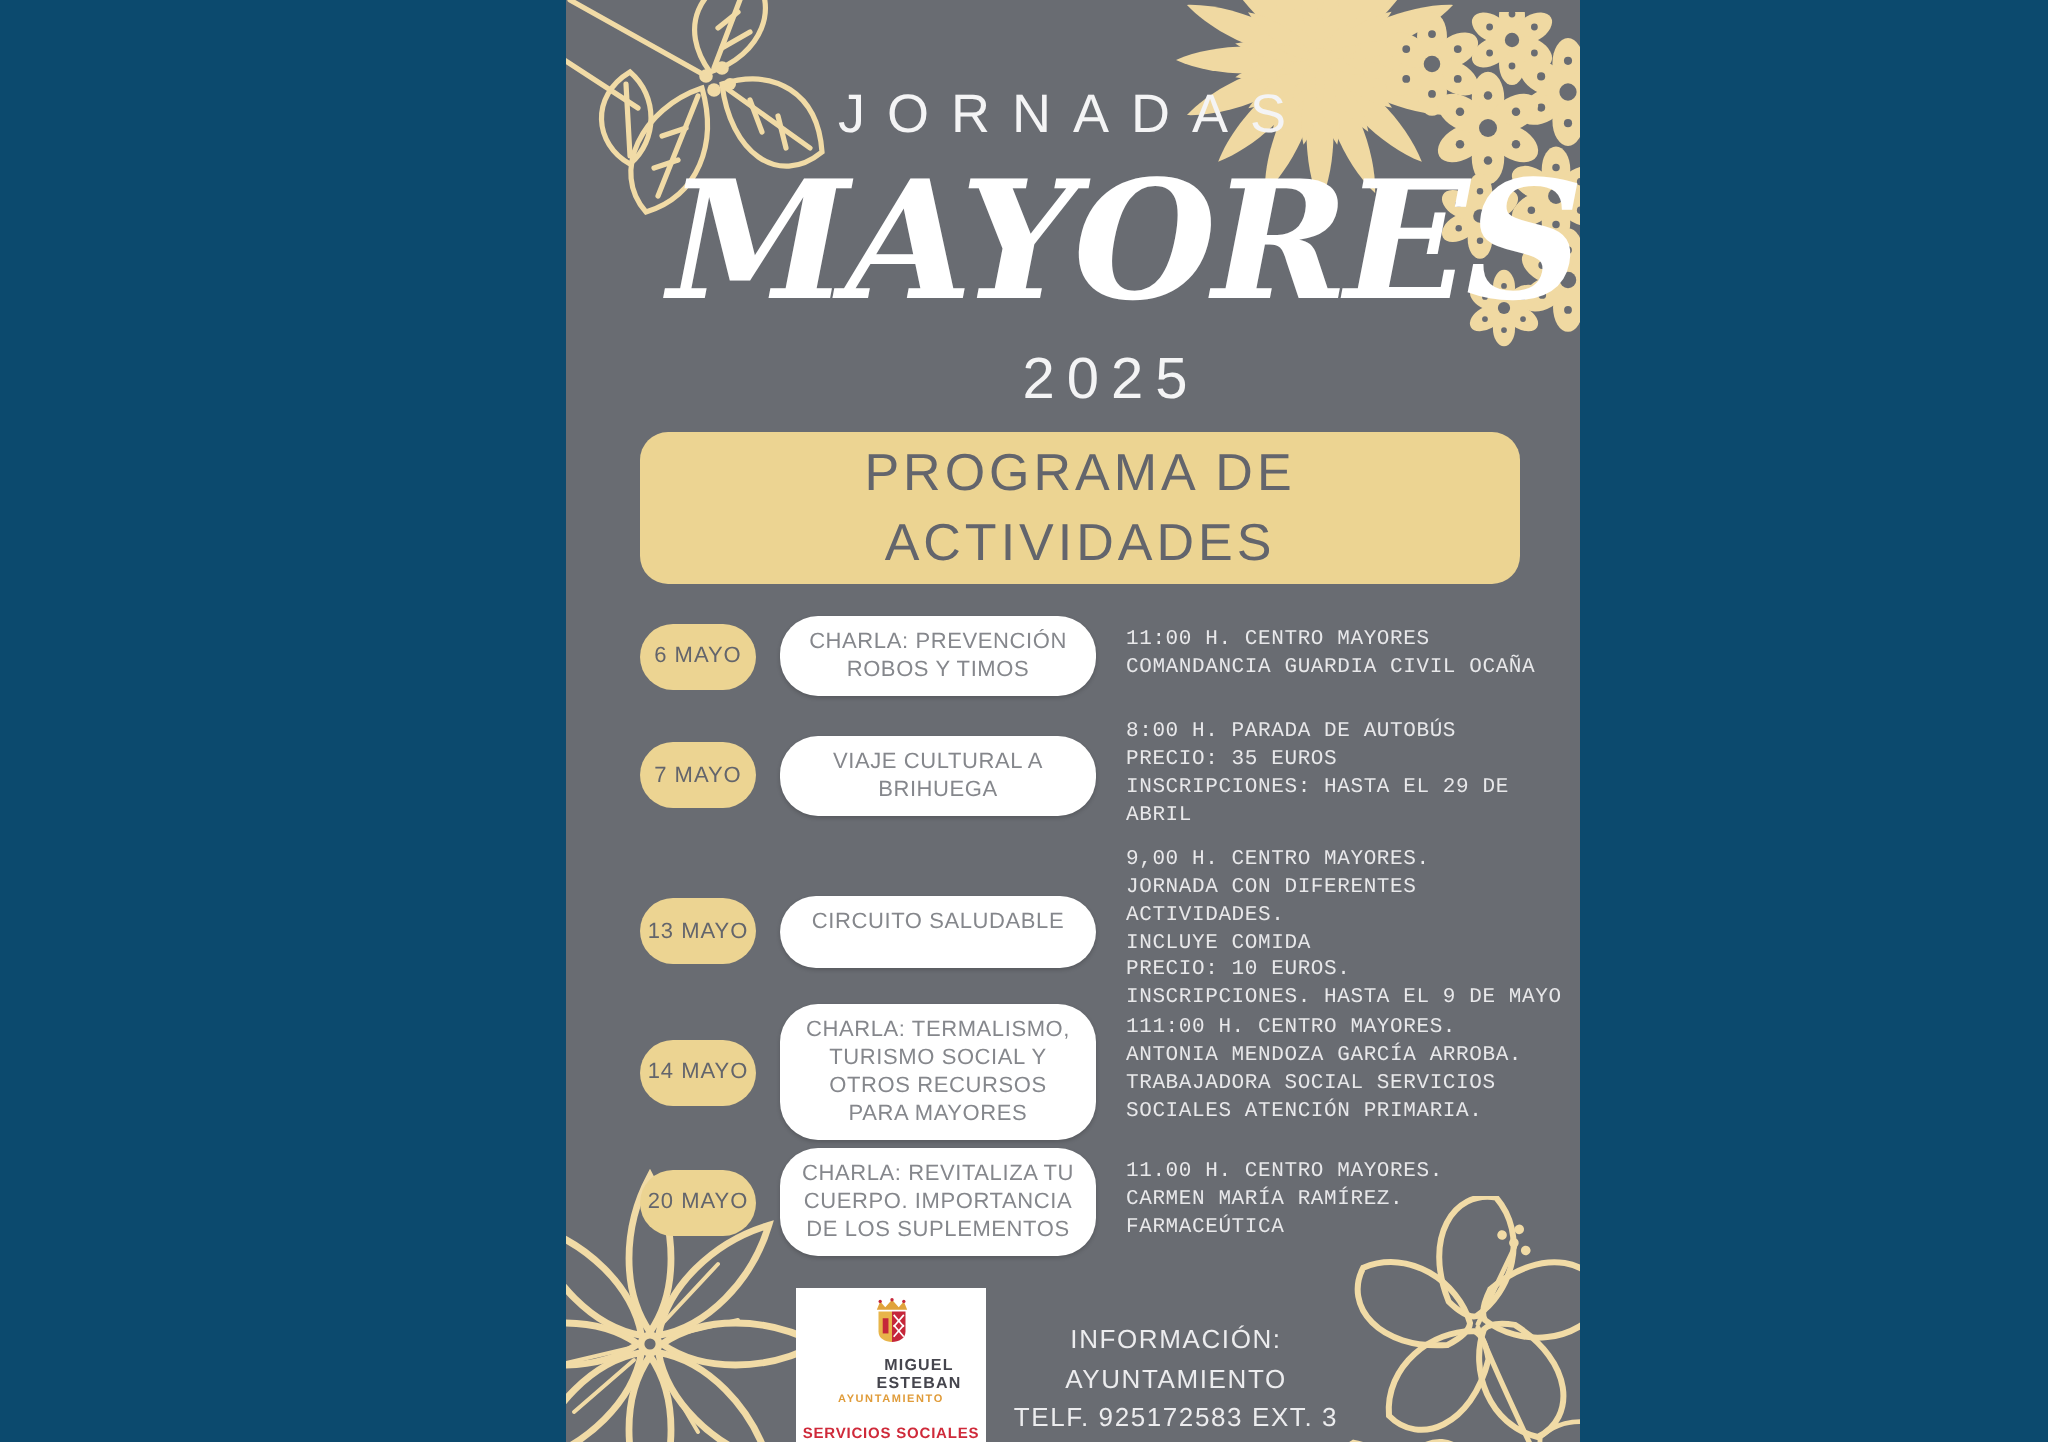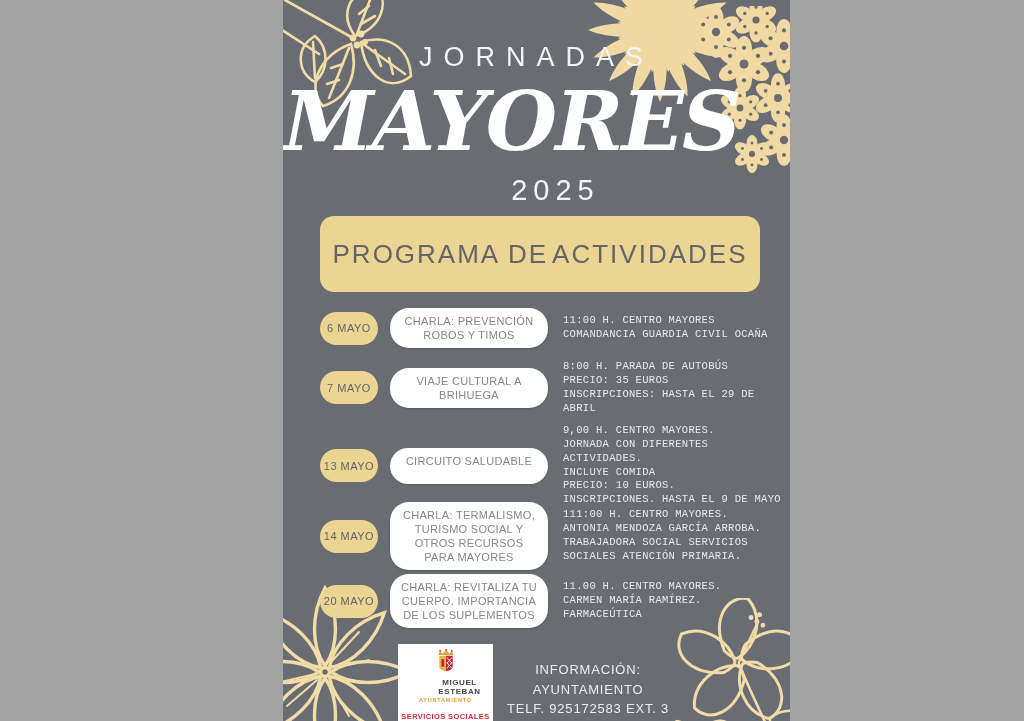--- a/index.html
+++ b/index.html
@@ -1,34 +1,34 @@
 <!DOCTYPE html>
 <html><head>
 <meta charset="utf-8">
 <style>
   * { margin:0; padding:0; box-sizing:border-box; }
   html,body { background:#ffffff; }
-  .canvas { position:relative; width:1024px; height:721px; background:#a3a3a3; overflow:hidden;
+  .canvas { position:relative; width:1024px; height:721px; background:#0c4a6e; overflow:hidden;
             font-family:"Liberation Sans", sans-serif; }
   .poster { position:absolute; left:283px; top:0; width:507px; height:721px;
             background:#696c72; overflow:hidden; }
 
   
   .kicker { position:absolute; top:42px; left:0; width:100%; text-align:center;
             color:#f4f4f5; font-size:27px; font-weight:300; letter-spacing:11px; }
   .kicker-wrap { text-indent:11px; }
-  .title  { position:absolute; top:78px; left:0; width:100%; text-align:left;
+  .title  { position:absolute; top:78px; left:0; width:100%; text-align:right;
             color:#ffffff; font-family:"DejaVu Serif", serif; font-style:italic;
             font-weight:bold; font-size:82px; line-height:1.05; letter-spacing:-2px; }
   .year   { position:absolute; top:174px; left:16px; width:100%; text-align:center;
             color:#f4f4f5; font-size:29px; font-weight:300; letter-spacing:6px; text-indent:6px; }
 
   
   .program-box { position:absolute; left:37px; top:216px; width:440px; height:76px;
-                 background:#ecd492; border-radius:14px; display:flex; 
+                 background:#ecd492; border-radius:14px; display:flex; flex-direction:column;
                  align-items:center; justify-content:center; gap:4px;
                  color:#63656c; font-size:26px; letter-spacing:2px; }
 
   
   .events { position:absolute; inset:0; }
   .event-row { position:absolute; left:0; width:100%; display:flex; align-items:center; }
   .event-row:nth-child(1){ top:308px; }
   .event-row:nth-child(2){ top:360px; }
   .event-row:nth-child(3){ top:424px; }
   .event-row:nth-child(4){ top:502px; }

